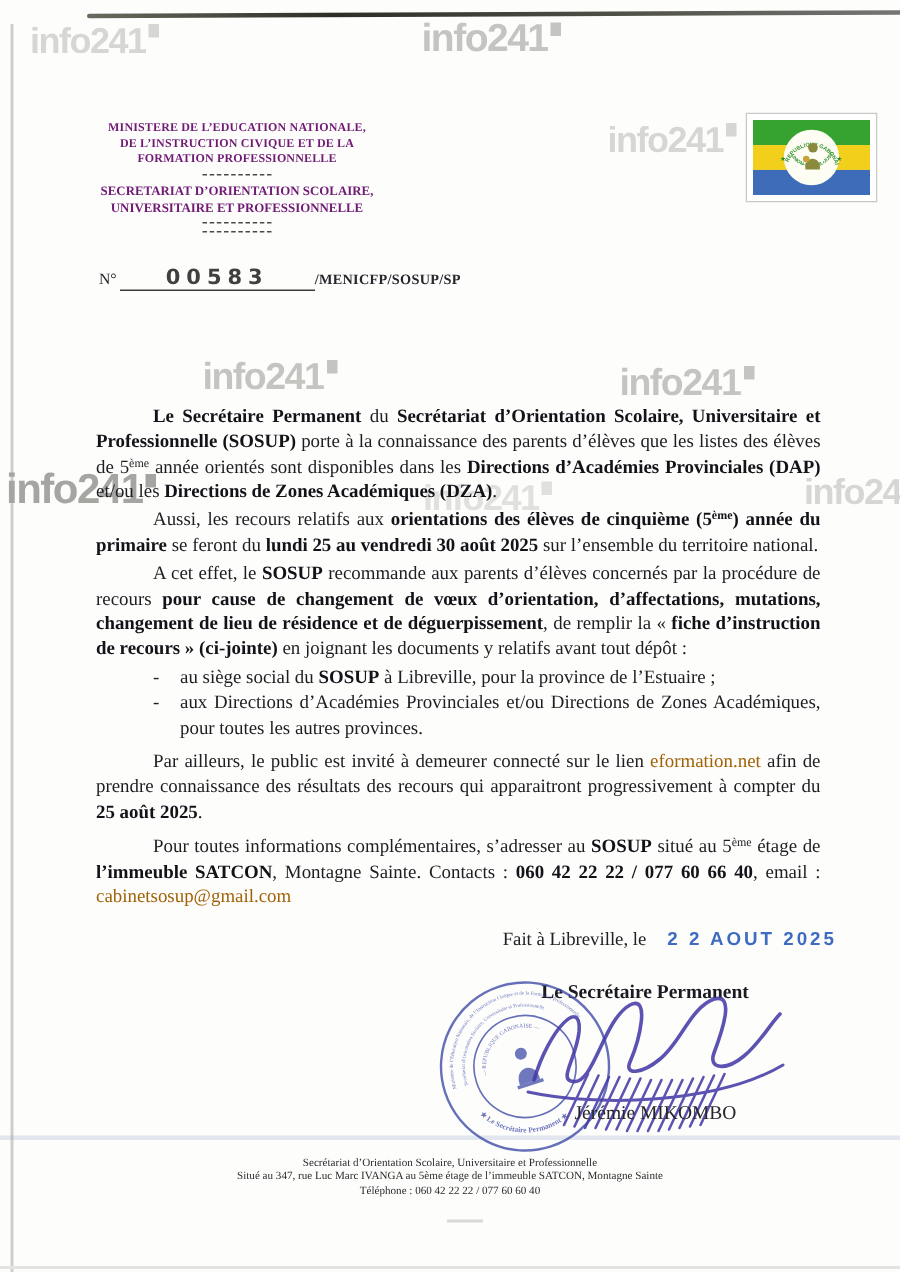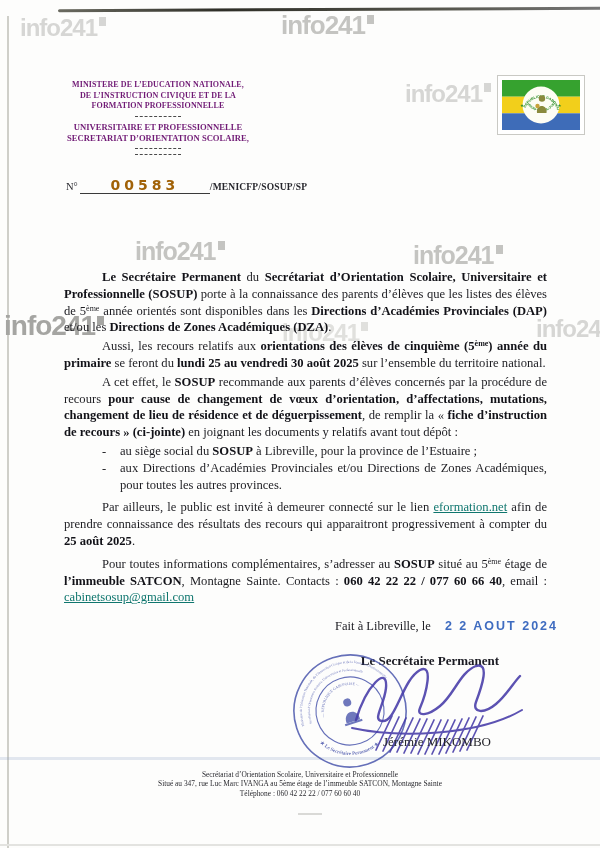--- a/index.html
+++ b/index.html
@@ -31,40 +31,40 @@
   
   .hdr { position:absolute; left:56px; top:80px; width:204px; text-align:center; color:#701a75; }
   .hdr .min { font-size:8px; font-weight:bold; line-height:10.5px; letter-spacing:.1px; }
   .hdr .sec { font-size:8.6px; font-weight:bold; line-height:11px; }
   .hdr .sp  { font-size:8.8px; font-weight:bold; letter-spacing:.4px; }
   .sep { width:46px; margin:4px auto 5px; border-top:1.5px dashed #4a4a4a; }
 
   .ref { position:absolute; left:66px; top:177px; font-size:10.5px; color:#26262c; white-space:nowrap; }
   .ref .num-line { display:inline-block; border-bottom:1.2px solid #3a3a3a; min-width:130px; text-align:center; margin-left:2px; }
   .ref .num { font-family:"DejaVu Sans", sans-serif; font-weight:bold; font-size:14px;
-      color:#a16207; letter-spacing:4px; }
+      color:#404040; letter-spacing:4px; }
   .ref .sfx { font-size:9.5px; font-weight:600; letter-spacing:.2px; }
   .ref .sfx b { font-weight:800; }
 
   
   .emblem { position:absolute; left:497px; top:75px; width:88px; height:60px; }
 
   
   .title-row { position:absolute; left:0; right:0; top:219px; text-align:center; }
   .title-row .t { display:inline-block; font-size:23px; font-weight:bold; letter-spacing:1.5px;
       color:#111118; border-bottom:2.6px solid #14141c; padding:0 4px 1px; }
 
   
   .body { position:absolute; left:64px; top:269px; width:483px;
       font-size:12.6px; line-height:16.8px; text-align:justify; color:#1d1d22; }
   .body p { margin:0 0 2px; text-indent:38px; }
   .body p.gap { margin-top:6px; }
   .b { font-weight:bold; color:#121218; }
   sup { font-size:8px; line-height:0; vertical-align:4px; }
-  .lnk { color:#0f766e; text-decoration:underline; cursor:pointer; }
+  .lnk { color:#a16207; cursor:pointer; }
   .dlist { margin:0 0 2px; }
   .dlist .li { position:relative; padding-left:56px; text-indent:0; }
   .dlist .mk { position:absolute; left:38px; top:0; }
 
   
   .date-line { position:absolute; right:42px; top:619px; font-size:12.5px; color:#202026; white-space:nowrap; }
   .date-stamp { font-family:"Liberation Sans", sans-serif; font-weight:700; font-size:12.5px;
       color:#3f6cc0; letter-spacing:2px; margin-left:14px; }
 
   
@@ -98,22 +98,22 @@
   <div class="wm w-mid" style="left:413px;top:241px;font-size:25px;">info241</div>
   <div class="wm w-dark" style="left:4px;top:310px;font-size:28px;">info241</div>
   <div class="wm w-faint" style="left:282px;top:319px;font-size:24px;">info241</div>
   <div class="wm w-light" style="left:536px;top:315px;font-size:24px;">info241</div>
 
   <div class="hdr">
     <div class="min">MINISTERE DE L’EDUCATION NATIONALE,</div>
     <div class="min">DE L’INSTRUCTION CIVIQUE ET DE LA</div>
     <div class="min">FORMATION PROFESSIONNELLE</div>
     <div class="sep"></div>
+    <div class="sec">SECRETARIAT D’ORIENTATION SCOLAIRE,</div>
     <div class="sec">UNIVERSITAIRE ET PROFESSIONNELLE</div>
-    <div class="sec">SECRETARIAT D’ORIENTATION SCOLAIRE,</div>
     <div class="sep"></div>
     <div class="sep"></div>
   </div>
 
   <div class="ref">
     <span>N°</span><span class="num-line"><span class="num">00583</span></span><span class="sfx"><span>/MENICFP/SOSUP/</span><b>SP</b></span>
   </div>
 
   <div class="emblem">
     <svg width="88" height="60" viewBox="0 0 88 60">
@@ -149,21 +149,21 @@
     <p><span>A cet effet, le </span><span class="b">SOSUP</span><span> recommande aux parents d’élèves concernés par la procédure de recours </span><span class="b">pour cause de changement de vœux d’orientation, d’affectations, mutations, changement de lieu de résidence et de déguerpissement</span><span>, de remplir la « </span><span class="b">fiche d’instruction de recours » (ci-jointe)</span><span> en joignant les documents y relatifs avant tout dépôt :</span></p>
     <div class="dlist">
       <div class="li"><span class="mk">-</span><span><span>au siège social du </span><span class="b">SOSUP</span><span> à Libreville, pour la province de l’Estuaire ;</span></span></div>
       <div class="li"><span class="mk">-</span><span><span>aux Directions d’Académies Provinciales et/ou Directions de Zones Académiques, pour toutes les autres provinces.</span></span></div>
     </div>
     <p class="gap"><span>Par ailleurs, le public est invité à demeurer connecté sur le lien </span><span class="lnk">eformation.net</span><span> afin de prendre connaissance des résultats des recours qui apparaitront progressivement à compter du </span><span class="b">25 août 2025</span><span>.</span></p>
     <p class="gap"><span>Pour toutes informations complémentaires, s’adresser au </span><span class="b">SOSUP</span><span> situé au 5</span><sup>ème</sup><span> étage de </span><span class="b">l’immeuble SATCON</span><span>, Montagne Sainte. Contacts : </span><span class="b">060 42 22 22 / 077 60 66 40</span><span>, email : </span><span class="lnk">cabinetsosup@gmail.com</span></p>
   </div>
 
   <div class="date-line">
-    <span>Fait à Libreville, le</span><span class="date-stamp">2 2 AOUT 2024</span>
+    <span>Fait à Libreville, le</span><span class="date-stamp">2 2 AOUT 2025</span>
   </div>
 
   <div class="sig-role">Le Secrétaire Permanent</div>
 
   <div class="seal">
     <svg width="120" height="120" viewBox="0 0 120 120">
       <g fill="none" stroke="#3c49a6" opacity="0.85">
         <circle cx="60" cy="60" r="56" stroke-width="1.6"></circle>
         <circle cx="60" cy="60" r="34" stroke-width="1.1"></circle>
       </g>

